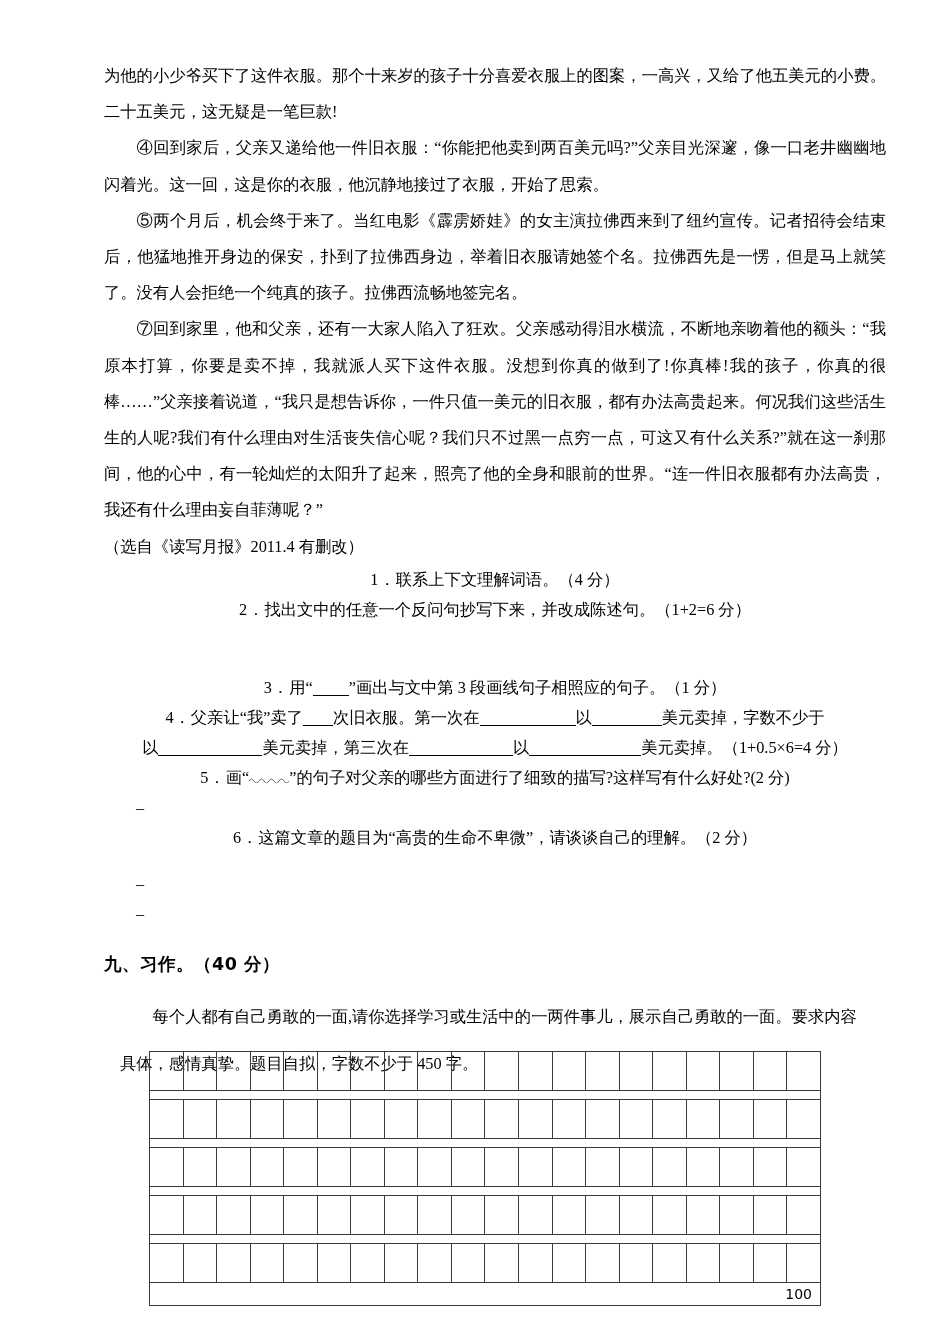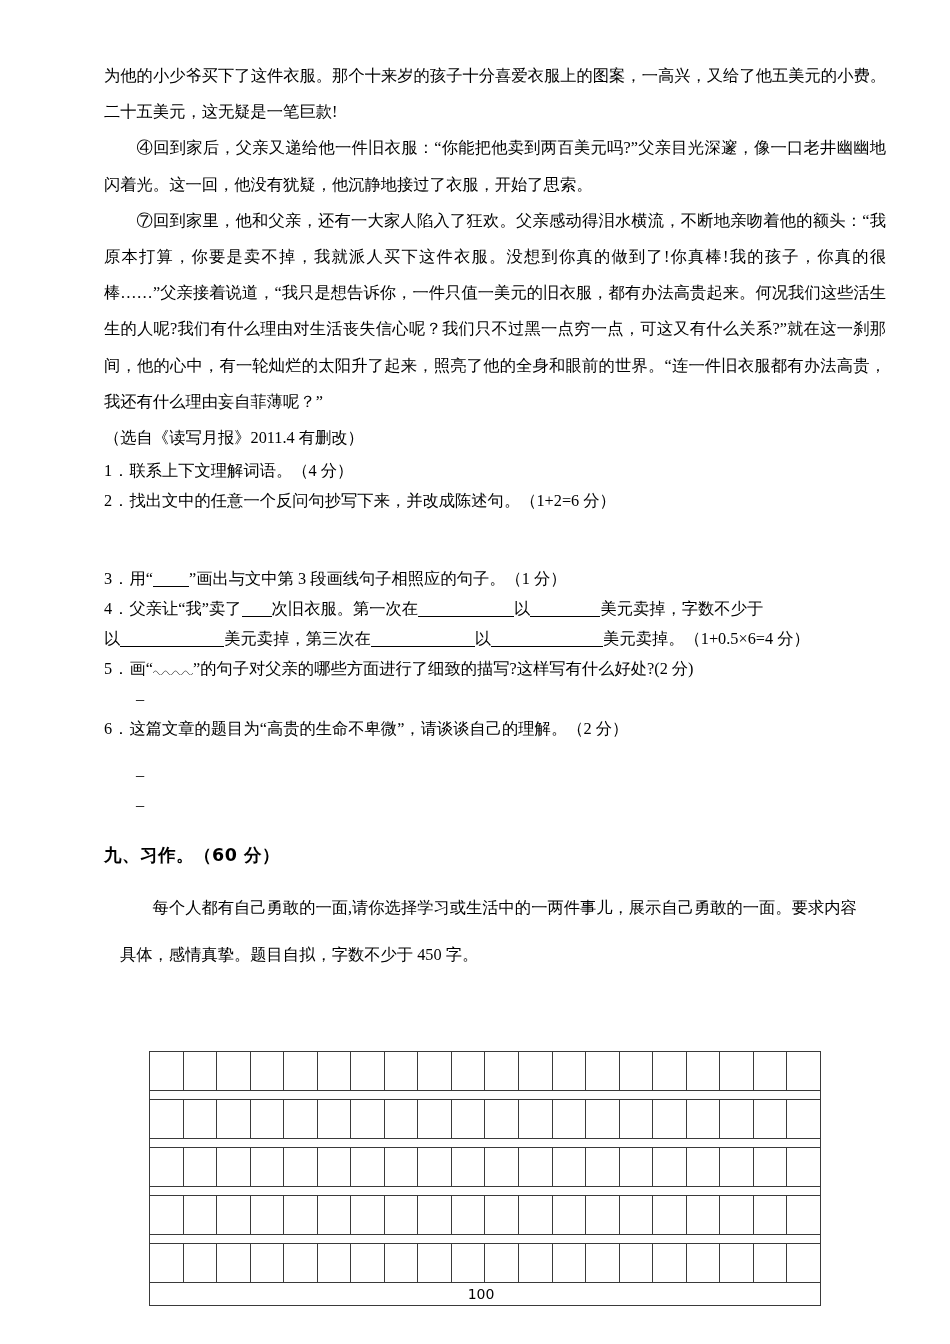--- a/index.html
+++ b/index.html
@@ -55,21 +55,21 @@
   }
 
   
   .questions {
     margin-top: 0px;
   }
   .q {
     margin: 0;
     font-size: 16.3px;
     line-height: 30px;
-    text-align: left;
+    text-align: center;
   }
   .q-num {
     letter-spacing: 0.5px;
   }
   .q-sub {
     margin: 0;
     font-size: 16.3px;
     line-height: 30px;
     padding-left: 26px;
   }
@@ -150,40 +150,41 @@
     border-bottom: 1px solid #3a3a3a;
   }
   table.grid tr.sep td.sepcell {
     border-left: none;
     border-right: none;
   }
   table.grid tr.sep td.sep-first { border-left: 1px solid #3a3a3a; }
   table.grid tr.sep td.sep-last  { border-right: 1px solid #3a3a3a; }
   table.grid tr.footer td {
     height: 22px;
-    text-align: center;
+    text-align: right;
     vertical-align: middle;
     font-size: 14px;
     font-family: "DejaVu Sans", "Liberation Sans", sans-serif;
     padding-right: 8px;
     border-left: 1px solid #3a3a3a;
     border-right: 1px solid #3a3a3a;
     border-top: 1px solid #3a3a3a;
     border-bottom: 1px solid #3a3a3a;
   }
 </style>
 </head>
 <body>
 
 <div class="page">
   <div class="content">
 
     <div class="passage">
       <p class="cont">为他的小少爷买下了这件衣服。那个十来岁的孩子十分喜爱衣服上的图案，一高兴，又给了他五美元的小费。二十五美元，这无疑是一笔巨款!</p>
-      <p class="ind">④回到家后，父亲又递给他一件旧衣服：“你能把他卖到两百美元吗?”父亲目光深邃，像一口老井幽幽地闪着光。这一回，他没有犹疑，他沉静地接过了衣服，开始了思索。</p>
+      <p class="ind">④回到家后，父亲又递给他一件旧衣服：“你能把他卖到两百美元吗?”父亲目光深邃，像一口老井幽幽地闪着光。这一回，这是你的衣服，他沉静地接过了衣服，开始了思索。</p>
+      <p class="ind">⑤两个月后，机会终于来了。当红电影《霹雳娇娃》的女主演拉佛西来到了纽约宣传。记者招待会结束后，他猛地推开身边的保安，扑到了拉佛西身边，举着旧衣服请她签个名。拉佛西先是一愣，但是马上就笑了。没有人会拒绝一个纯真的孩子。拉佛西流畅地签完名。</p>
       <p class="ind">⑦回到家里，他和父亲，还有一大家人陷入了狂欢。父亲感动得泪水横流，不断地亲吻着他的额头：“我原本打算，你要是卖不掉，我就派人买下这件衣服。没想到你真的做到了!你真棒!我的孩子，你真的很棒……”父亲接着说道，“我只是想告诉你，一件只值一美元的旧衣服，都有办法高贵起来。何况我们这些活生生的人呢?我们有什么理由对生活丧失信心呢？我们只不过黑一点穷一点，可这又有什么关系?”就在这一刹那间，他的心中，有一轮灿烂的太阳升了起来，照亮了他的全身和眼前的世界。“连一件旧衣服都有办法高贵，我还有什么理由妄自菲薄呢？”</p>
       <p class="source-line">（选自《读写月报》2011.4 有删改）</p>
     </div>
 
     <div class="questions">
 
       <p class="q">
         <span class="q-num">1．</span><span>联系上下文理解词语。（4 分）</span>
       </p>
 
@@ -216,21 +217,21 @@
         <span class="q-num">6．</span><span>这篇文章的题目为“高贵的生命不卑微”，请谈谈自己的理解。（2 分）</span>
       </p>
 
       <div style="height:16px"></div>
       <p class="dash-line">–</p>
       <p class="dash-line">–</p>
     </div>
 
     <div style="height:20px"></div>
 
-    <p class="section-head">九、习作。（60 分）</p>
+    <p class="section-head">九、习作。（40 分）</p>
 
     <div style="height:6px"></div>
 
     <p class="prompt first">每个人都有自己勇敢的一面,请你选择学习或生活中的一两件事儿，展示自己勇敢的一面。要求内容</p>
     <p class="prompt">具体，感情真挚。题目自拟，字数不少于 450 字。</p>
 
   </div>
 
   <div class="grid-wrap">
     <table class="grid">

